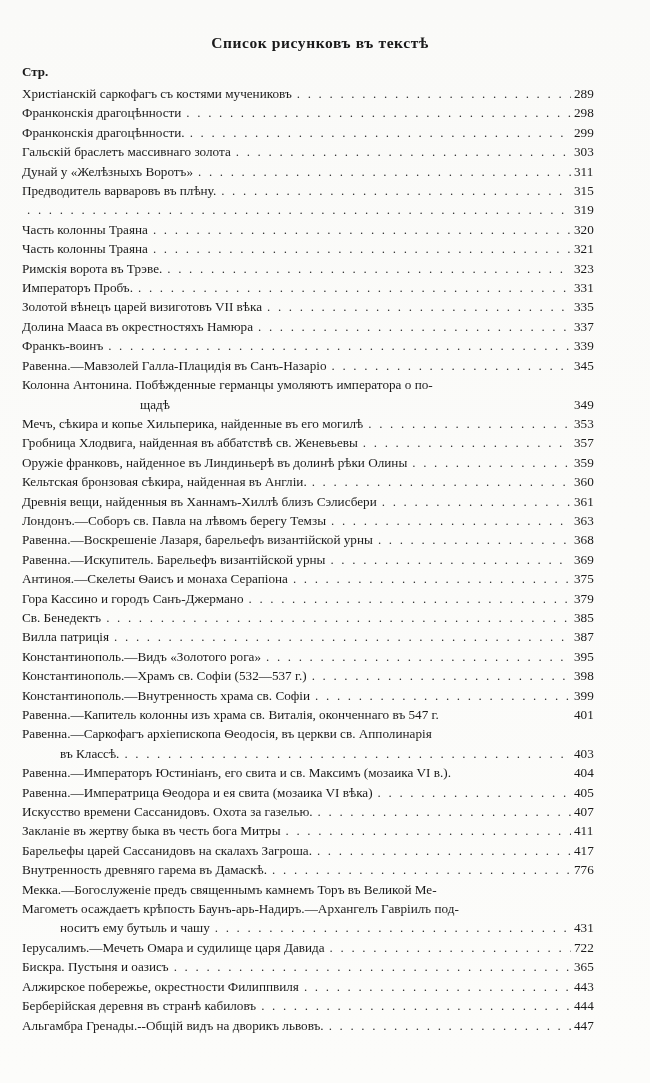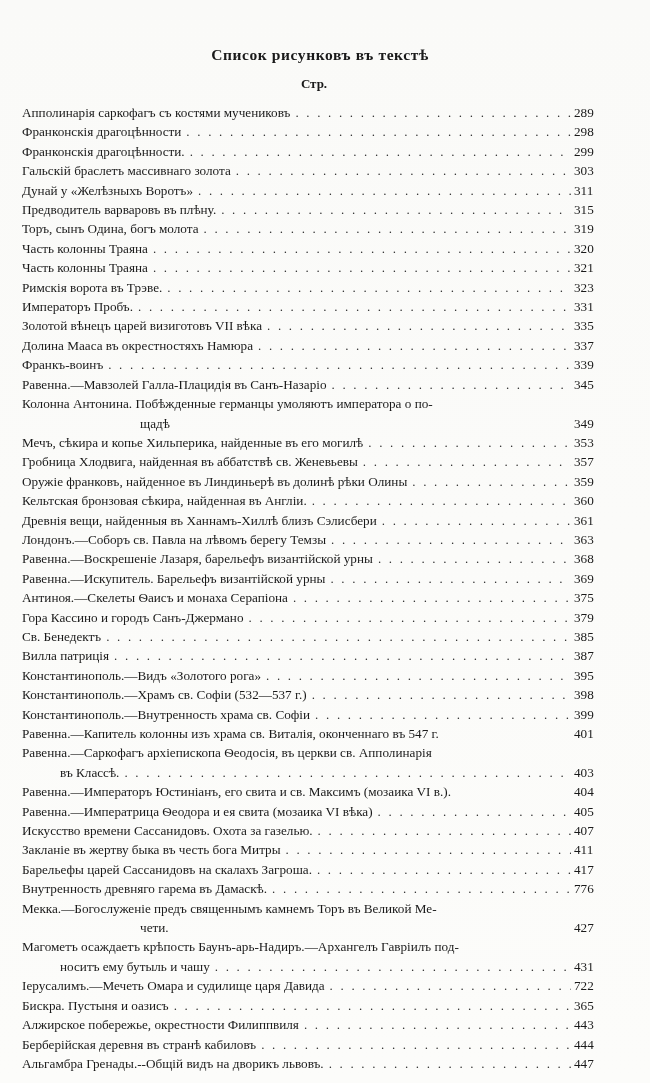--- a/index.html
+++ b/index.html
@@ -12,40 +12,40 @@
     height: 1083px;
     font-family: "Liberation Serif", "DejaVu Serif", serif;
     color: #1a1a1a;
     position: relative;
     overflow: hidden;
   }
   .page {
     width: 650px;
     height: 1083px;
     box-sizing: border-box;
-    padding: 40px 42px 0 22px;
+    padding: 28px 42px 0 22px;
     position: relative;
     
     background:
       linear-gradient(180deg, rgba(250,250,248,1) 0%, rgba(252,252,250,1) 100%);
   }
   .doc-title {
     text-align: center;
     font-size: 15.5px;
     letter-spacing: 0.6px;
     font-weight: 600;
     margin: 6px 0 12px 0;
     padding-left: 10px;
   }
   .col-header {
-    text-align: center;
+    text-align: left;
     font-size: 13px;
     font-weight: 600;
     padding-right: 2px;
-    margin-bottom: 11px;
+    margin-bottom: 4px;
   }
   ul.toc {
     list-style: none;
     margin: 0;
     padding: 0;
   }
   li.entry {
     display: block;
     font-size: 13.2px;
     line-height: 19.4px;
@@ -94,21 +94,21 @@
 
 <div class="page">
 
   <div class="doc-title">Список рисунковъ въ текстѣ</div>
 
   <div class="col-header">Стр.</div>
 
   <ul class="toc" id="toc-list">
       <li class="entry">
         <div class="row">
-          <span class="label">Апполинарія саркофагъ съ костями мучениковъ</span>
+          <span class="label">Христіанскій саркофагъ съ костями мучениковъ</span>
           <span class="leader">. . . . . . . . . . . . . . . . . . . . . . . . . . . . . . . . . . . . . . . . . . . . . . . . . . . . . . . . . . . . . . . . . . . . . . . . . . . . . . . .</span>
           <span class="page-no">289</span>
         </div>
       </li>
       <li class="entry">
         <div class="row">
           <span class="label">Франконскія драгоцѣнности</span>
           <span class="leader">. . . . . . . . . . . . . . . . . . . . . . . . . . . . . . . . . . . . . . . . . . . . . . . . . . . . . . . . . . . . . . . . . . . . . . . . . . . . . . . .</span>
           <span class="page-no">298</span>
         </div>
@@ -136,21 +136,20 @@
       </li>
       <li class="entry">
         <div class="row">
           <span class="label">Предводитель варваровъ въ плѣну.</span>
           <span class="leader">. . . . . . . . . . . . . . . . . . . . . . . . . . . . . . . . . . . . . . . . . . . . . . . . . . . . . . . . . . . . . . . . . . . . . . . . . . . . . . . .</span>
           <span class="page-no">315</span>
         </div>
       </li>
       <li class="entry">
         <div class="row">
-          <span class="label">Торъ, сынъ Одина, богъ молота</span>
           <span class="leader">. . . . . . . . . . . . . . . . . . . . . . . . . . . . . . . . . . . . . . . . . . . . . . . . . . . . . . . . . . . . . . . . . . . . . . . . . . . . . . . .</span>
           <span class="page-no">319</span>
         </div>
       </li>
       <li class="entry">
         <div class="row">
           <span class="label">Часть колонны Траяна</span>
           <span class="leader">. . . . . . . . . . . . . . . . . . . . . . . . . . . . . . . . . . . . . . . . . . . . . . . . . . . . . . . . . . . . . . . . . . . . . . . . . . . . . . . .</span>
           <span class="page-no">320</span>
         </div>
@@ -381,25 +380,20 @@
           <span class="leader">. . . . . . . . . . . . . . . . . . . . . . . . . . . . . . . . . . . . . . . . . . . . . . . . . . . . . . . . . . . . . . . . . . . . . . . . . . . . . . . .</span>
           <span class="page-no">776</span>
         </div>
       </li>
       <li class="entry">
         <div class="row no-leader">
           <span class="label">Мекка.—Богослуженіе предъ священнымъ камнемъ Торъ въ Великой Ме-</span>
           <span class="leader">. . . . . . . . . . . . . . . . . . . . . . . . . . . . . . . . . . . . . . . . . . . . . . . . . . . . . . . . . . . . . . . . . . . . . . . . . . . . . . . .</span>
           <span class="page-no"></span>
         </div>
-        <div class="cont indent-deep no-leader">
-          <span class="label">чети.</span>
-          <span class="leader">. . . . . . . . . . . . . . . . . . . . . . . . . . . . . . . . . . . . . . . . . . . . . . . . . . . . . . . . . . . . . . . . . . . . . . . . . . . . . . . .</span>
-          <span class="page-no">427</span>
-        </div>
       </li>
       <li class="entry">
         <div class="row no-leader">
           <span class="label">Магометъ осаждаетъ крѣпость Баунъ-арь-Надиръ.—Архангелъ Гавріилъ под-</span>
           <span class="leader">. . . . . . . . . . . . . . . . . . . . . . . . . . . . . . . . . . . . . . . . . . . . . . . . . . . . . . . . . . . . . . . . . . . . . . . . . . . . . . . .</span>
           <span class="page-no"></span>
         </div>
         <div class="cont indent-mid">
           <span class="label">носитъ ему бутыль и чашу</span>
           <span class="leader">. . . . . . . . . . . . . . . . . . . . . . . . . . . . . . . . . . . . . . . . . . . . . . . . . . . . . . . . . . . . . . . . . . . . . . . . . . . . . . . .</span>

